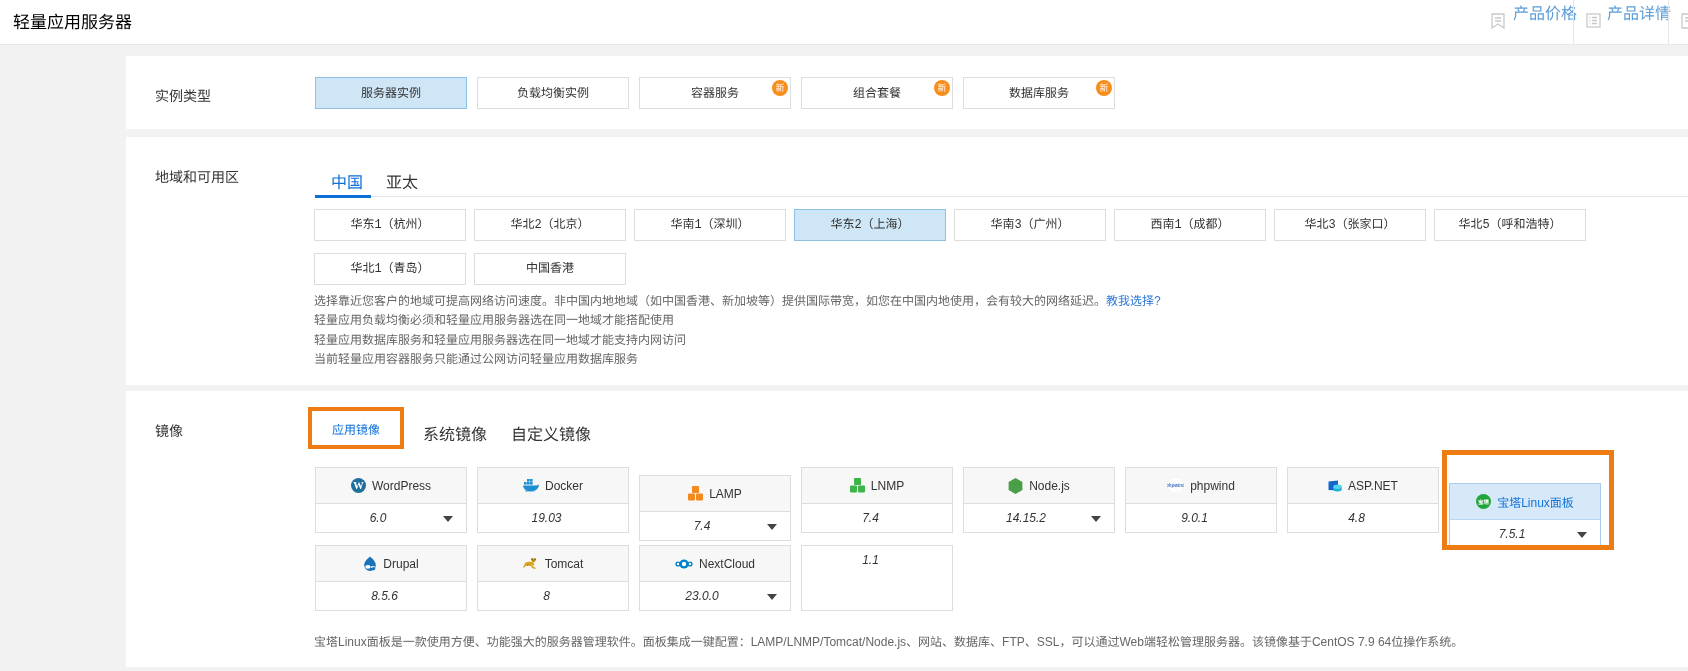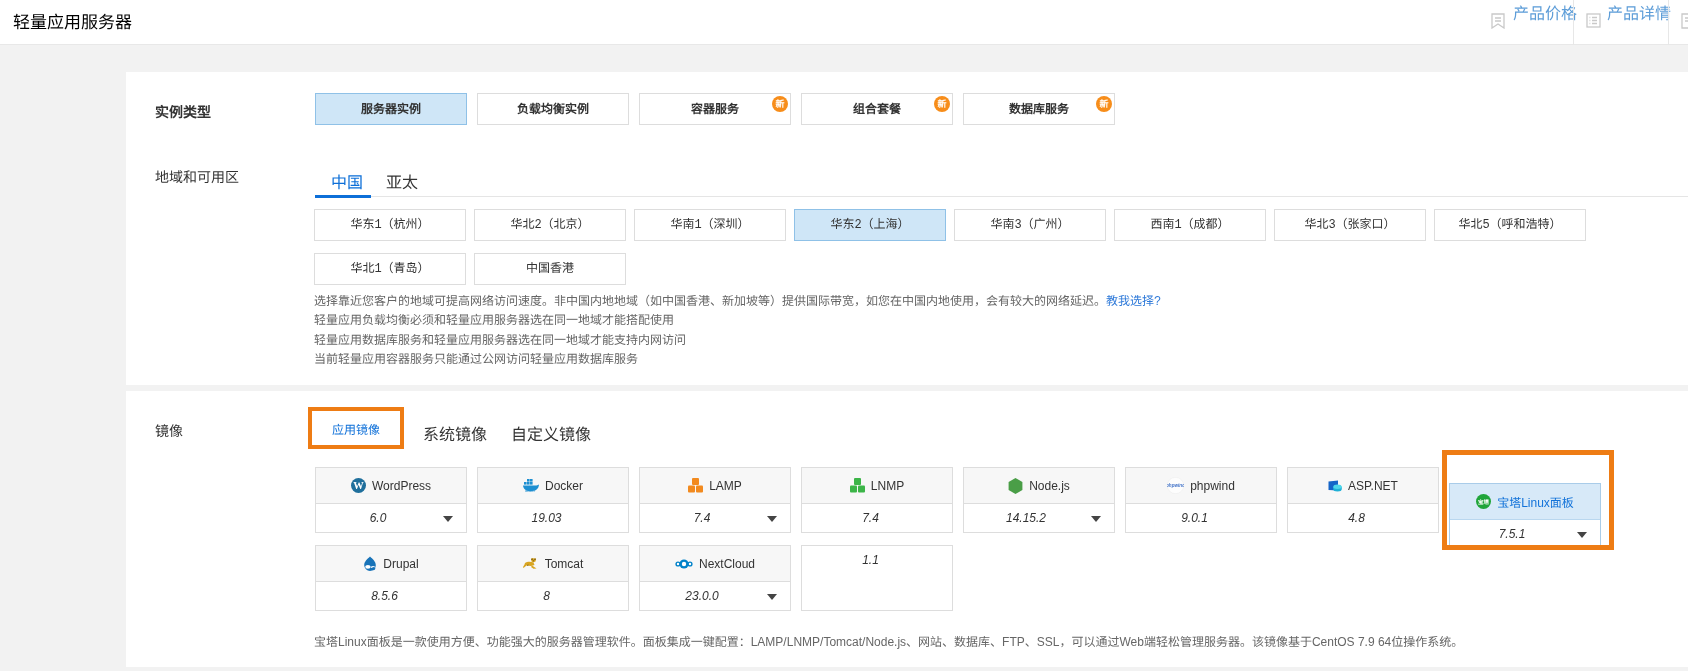--- a/index.html
+++ b/index.html
@@ -12,21 +12,21 @@
 }
 .hdr {
   position:absolute; left:0; top:0; width:1688px; height:45px;
   background:#fff; border-bottom:1px solid #e8e8e8;
 }
 .hdr h1 { position:absolute; left:13px; top:8px; font-size:17px; font-weight:400; color:#000; }
 .hlink { position:absolute; top:0; font-size:16px; color:#5d9dd8; }
 .hsep { position:absolute; top:0; height:45px; width:1px; background:#e7e7e7; }
 .hicon { position:absolute; top:13px; }
 .panel { position:absolute; left:126px; width:1562px; background:#fff; }
-.p1 { top:72px; height:73px;font-weight:bold; }
+.p1 { top:56px; height:73px; }
 .p2 { top:137px; height:248px;font-family:Liberation Mono, monospace; }
 .p3 { top:391px; height:276px; }
 .lbl { position:absolute; left:29px; font-size:14px; color:#333; }
 .btn {
   position:absolute; height:32px; width:152px;
   background:#fff; border:1px solid #ddd;
   font-size:12px; color:#333; text-align:center; line-height:31px;
 }
 .btn.sel { background:#cfe6f7; border-color:#8fc1e7; }
 .badge {
@@ -144,21 +144,21 @@
             <rect x="7" y="0" width="2.6" height="2.6"></rect>
             <rect x="1" y="3" width="2.6" height="2.6"></rect>
             <rect x="4" y="3" width="2.6" height="2.6"></rect>
             <rect x="7" y="3" width="2.6" height="2.6"></rect>
             <path d="M0 6.5 h13.5 c1 0 2-0.5 2.5-1.2 c0 2-0.8 4.5-3 5.7 c-2.5 1.5-9 2-11.5-1 c-0.8-1-1.5-2.5-1.5-3.5 z"></path>
             <text x="7" y="13" font-size="3.4" fill="#1d8fd1" text-anchor="middle">docker</text>
           </g>
         </svg>Docker</div>
     <div class="cardbot noarrow">19.03</div>
   </div>
-  <div class="card" style="left:513px; top:76px">
+  <div class="card" style="left:513px; top:84px">
     <div class="cardtop"><svg width="15" height="15" viewBox="0 0 15 15">
           <g fill="#f28a1f">
             <rect x="4" y="0" width="7" height="7" rx="1"></rect>
             <rect x="0" y="7.5" width="7" height="7" rx="1"></rect>
             <rect x="8" y="7.5" width="7" height="7" rx="1"></rect>
           </g>
         </svg>LAMP</div>
     <div class="cardbot witharrow">7.4<span class="arr"></span></div>
   </div>
   <div class="card" style="left:675px; top:76px">

